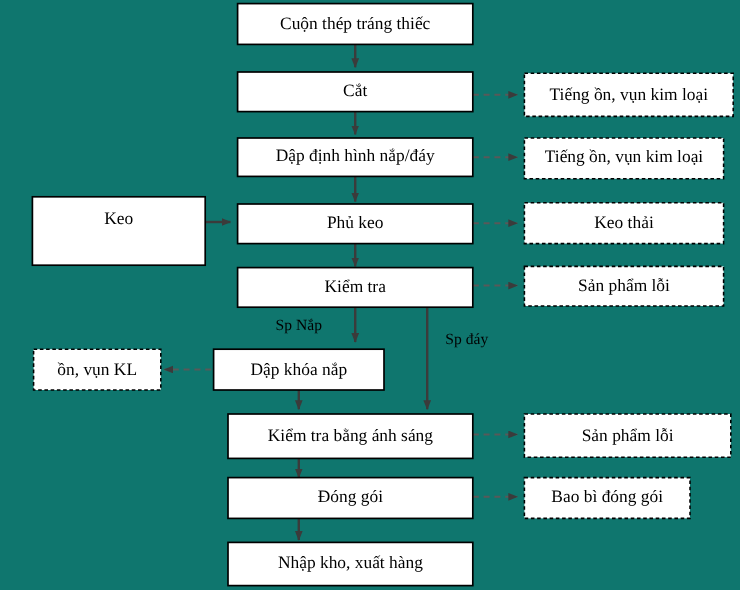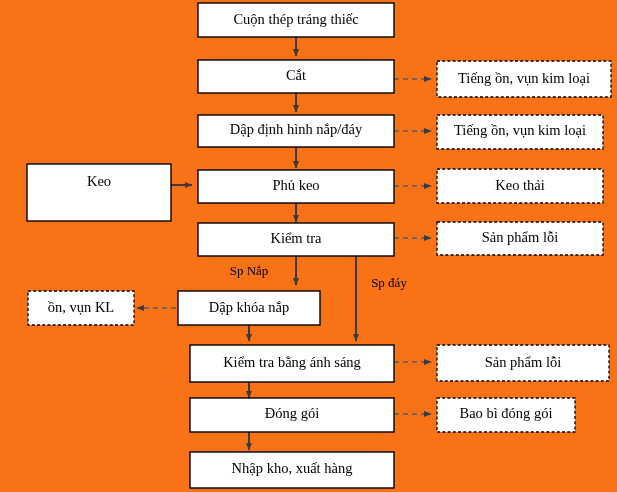--- a/index.html
+++ b/index.html
@@ -4,21 +4,21 @@
 <style>
   html, body {
     margin: 0;
     padding: 0;
     background: #ffffff;
   }
   #canvas {
     position: relative;
     width: 617px;
     height: 492px;
-    background: #f97316;
+    background: #0f766e;
     font-family: "Liberation Serif", "DejaVu Serif", serif;
     overflow: hidden;
   }
   svg.diagram {
     position: absolute;
     left: 0;
     top: 0;
     width: 617px;
     height: 492px;
   }

